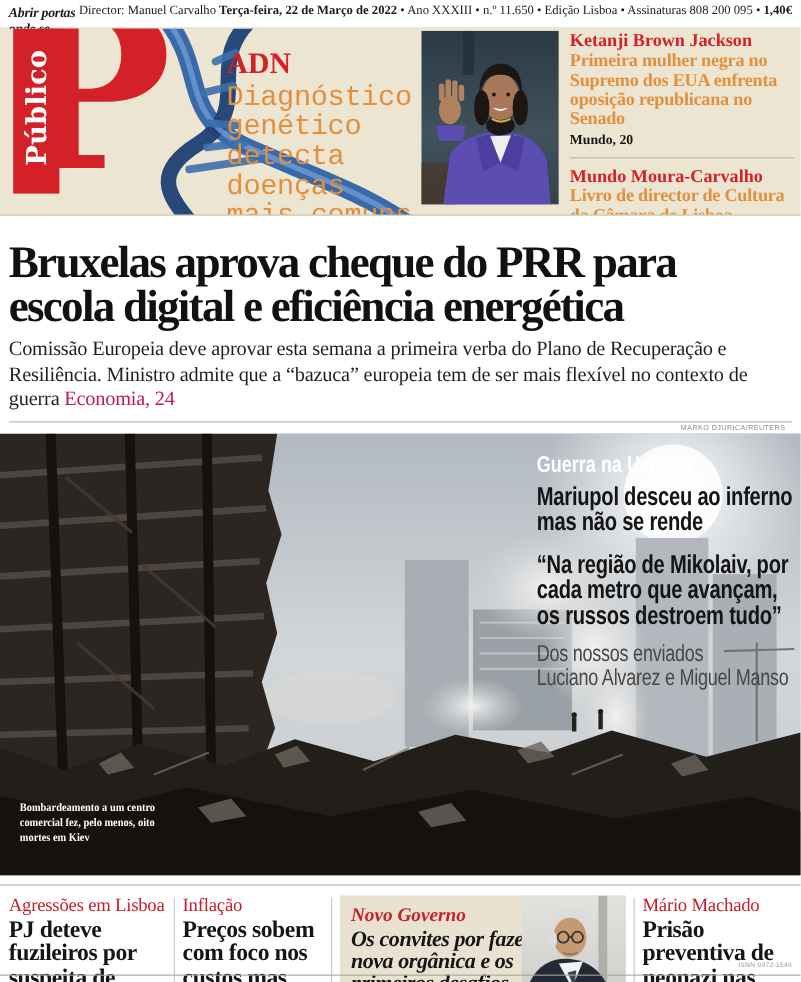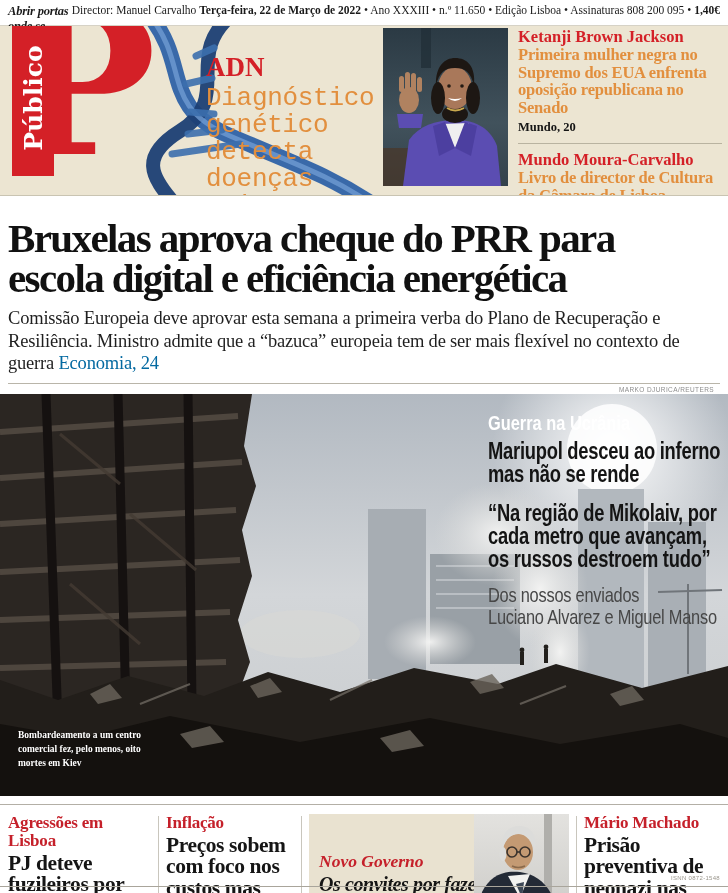--- a/index.html
+++ b/index.html
@@ -23,37 +23,37 @@
   .logo-p {
     position:absolute; left:6px; top:-42px; font-family:"DejaVu Serif", serif;
     font-weight:bold; font-size:200px; color:#d42027; line-height:1; letter-spacing:-4px;
   }
   .logo-bar { position:absolute; left:12px; top:0; width:42px; height:150px; background:#d42027; }
   .logo-vtext {
     position:absolute; left:33px; top:72px; transform:translate(-50%,-50%) rotate(-90deg);
     font-family:"DejaVu Serif", serif; font-weight:bold; font-size:25px; color:#fff; white-space:nowrap;
   }
   .dna-svg { position:absolute; left:0; top:0; pointer-events:none; }
-  .feature-block { position:absolute; left:206px; top:28px; width:180px; }
+  .feature-block { position:absolute; left:206px; top:18px; width:180px; }
   .feature-kicker { color:#d42027; font-weight:bold; font-size:27px; line-height:1; }
   .feature-title { color:#e28f3e; font-size:26px; line-height:1.04; margin-top:4px; letter-spacing:-0.3px;font-family:Liberation Mono, monospace; }
   .kbj-photo { position:absolute; left:383px; top:2px; width:125px; height:158px; }
   .briefs { position:absolute; left:518px; top:2px; width:204px; }
   .brief .kicker { color:#d42027; font-weight:bold; font-size:16.5px; line-height:1.08; }
   .brief .title { color:#e28f3e; font-weight:bold; font-size:16.5px; line-height:1.08; letter-spacing:-0.2px; }
   .brief .ref { color:#151515; font-weight:bold; font-size:12.5px; margin-top:3px; }
   .brief-divider { border:none; border-top:1px solid #b9b3a0; margin:8px 0 7px 0; }
   
   .lead { padding:22px 8px 0 8px; }
   .lead h1 {
     font-weight:bold; font-size:41px; line-height:0.98; letter-spacing:-1.6px;
     color:#111; font-family:"Liberation Serif", serif;
   }
   .lead .subhead { margin-top:9px; font-size:18.5px; line-height:1.22; color:#1f1f1f; letter-spacing:-0.2px; }
-  .lead .subhead .sect-ref { color:#0369a1; }
+  .lead .subhead .sect-ref { color:#be185d; }
   .lead-divider { border:none; border-top:1px solid #b9b5a9; margin-top:8px; }
   .credit-line { text-align:right; font-family:"Liberation Sans", sans-serif; font-size:6.5px; color:#8d8d8d; letter-spacing:0.4px; padding:2px 6px 1px 0; }
   
   .war-photo { position:relative; width:728px; height:402px; background:#c4c9ce; overflow:hidden; }
   .war-photo svg.scene { position:absolute; left:0; top:0; }
   .overlay { position:absolute; left:488px; top:18px; width:240px; font-family:"Liberation Sans", sans-serif; }
   .cond { transform:scaleX(0.78); transform-origin:left top; width:300px; }
   .ov-kicker { color:#fff; font-weight:bold; font-size:21px; line-height:1; }
   .ov-headline { color:#141414; font-weight:bold; font-size:23.5px; line-height:0.98; margin-top:7px; letter-spacing:-0.3px; }
   .ov-quote { color:#141414; font-weight:bold; font-size:23.5px; line-height:0.98; margin-top:16px; letter-spacing:-0.3px; }
@@ -61,27 +61,27 @@
   .ov-ref { font-family:"Liberation Serif", serif; font-weight:bold; font-size:12.5px; color:#111; margin-top:11px; transform:none; width:auto; }
   .caption {
     position:absolute; left:18px; bottom:26px; width:168px; color:#fff; font-weight:bold;
     font-size:10.5px; line-height:1.35; transform:scaleX(0.9); transform-origin:left bottom;
   }
   .photo-divider { border:none; border-top:1px solid #b3afa6; margin-top:8px; }
   
   .bottom { display:flex; padding:9px 8px 0 8px; height:118px; }
   .vsep { flex:0 0 1px; background:#c9c6bd; margin:2px 7px 6px 7px; }
   .story { flex:0 0 auto; }
-  .story .kicker { color:#c5202a; font-weight:bold; font-size:17px; line-height:1.05; letter-spacing:-0.2px; }
+  .story .kicker { color:#c5202a; font-weight:normal; font-size:17px; line-height:1.05; letter-spacing:-0.2px; }
   .story h3 { font-weight:bold; font-size:21.5px; line-height:1.0; letter-spacing:-0.4px; margin-top:3px; color:#151515; }
   .story.s1 { width:143px; }
   .story.s2 { width:128px; }
   .story.s4 { width:136px; }
   .gov-box { flex:1 1 auto; position:relative; background:#e9e2d0; padding:7px 10px 6px 10px; overflow:hidden; }
-  .gov-box .kicker { font-style:italic; color:#c5202a; font-weight:bold; font-size:17.5px;margin-top:30px; }
+  .gov-box .kicker { font-style:italic; color:#c5202a; font-weight:bold; font-size:17.5px; }
   .gov-box h3 { font-style:italic; font-weight:bold; font-size:20px; line-height:1.0; letter-spacing:-0.4px; margin-top:2px; width:190px; color:#151515; }
   .costa-photo { position:absolute; right:0; top:0; width:95px; height:118px; }
   .issn { position:absolute; right:8px; bottom:12px; font-family:"Liberation Sans", sans-serif; font-size:6px; color:#9a968c; letter-spacing:0.3px; }
   .page-bottom-rule { position:absolute; left:0; right:0; bottom:6px; border-top:1px solid #a9a59b; }
 </style>
 </head>
 <body>
 
 <div class="page">
 

